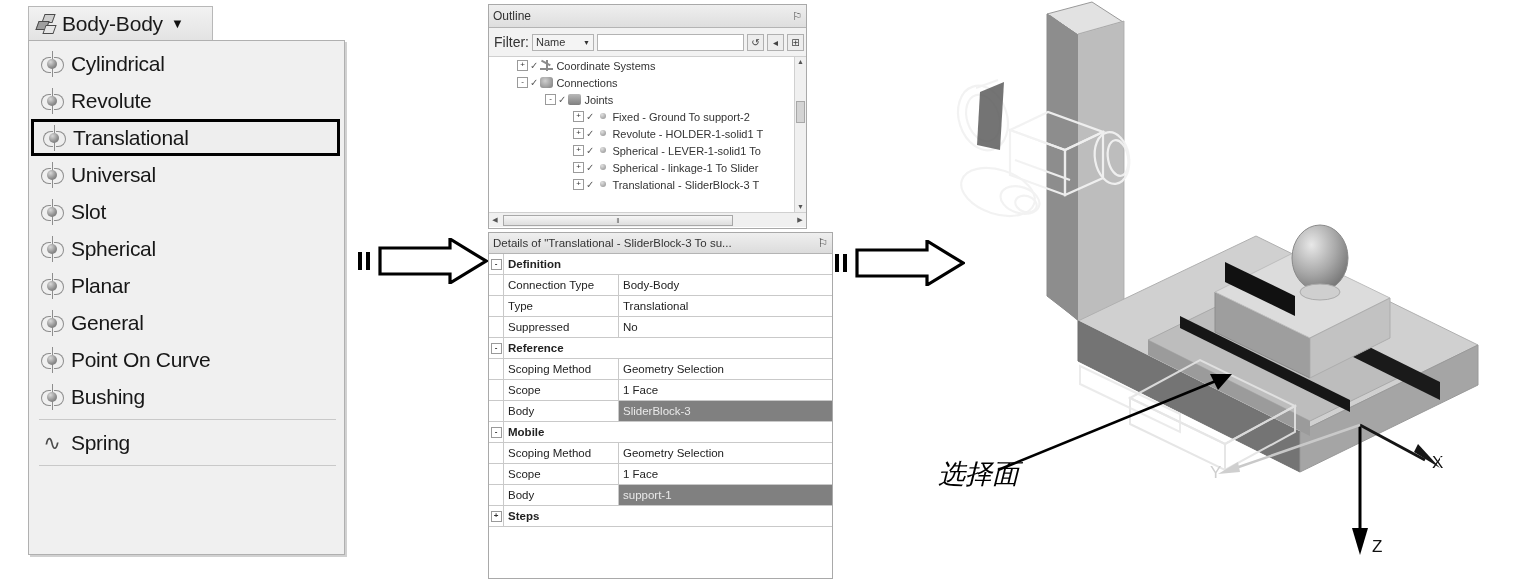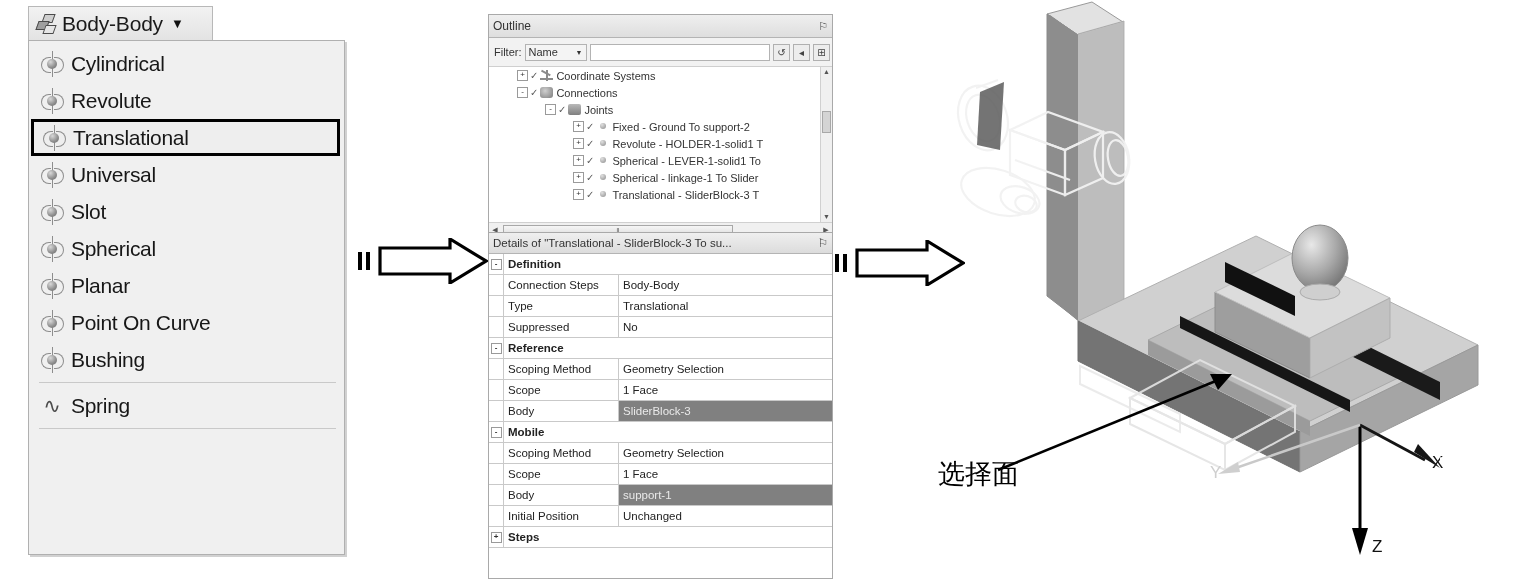--- a/index.html
+++ b/index.html
@@ -48,29 +48,29 @@
   .bmicon b.b{left:4px;top:15px;width:17px;height:5px;transform:skewX(-32deg);}
 
   
   .block-arrow{position:absolute;}
   .block-arrow .bars{position:absolute;left:0;top:50%;transform:translateY(-50%);
       display:flex;gap:4px;}
   .block-arrow .bars i{display:block;width:4px;height:18px;border:2px solid #000;box-sizing:border-box;background:#fff;}
   .block-arrow svg{position:absolute;left:20px;top:0;}
 
   
-  #outline-panel{position:absolute;left:488px;top:14px;width:345px;height:225px;
+  #outline-panel{position:absolute;left:488px;top:4px;width:319px;height:225px;
       border:1px solid #a9a9a9;background:#fff;box-sizing:border-box;}
   .ol-title{height:22px;background:linear-gradient(#efefef,#dedede);
       border-bottom:1px solid #b4b4b4;display:flex;align-items:center;
       padding:0 4px;font-size:12px;color:#333;justify-content:space-between;}
   .ol-title .pin{font-size:11px;color:#444;}
   .ol-filter{height:24px;display:flex;align-items:center;gap:3px;padding:2px 2px;
       background:#f2f2f2;border-bottom:1px solid #cfcfcf;}
-  .ol-filter .lbl{font-size:11px;color:#333;padding-left:3px;}
+  .ol-filter .lbl{font-size:14px;color:#333;padding-left:3px;}
   .ol-filter .combo{width:62px;height:17px;background:#f4f4f4;border:1px solid #b3b3b3;
       font-size:11px;color:#333;display:flex;align-items:center;padding-left:3px;box-sizing:border-box;
       justify-content:space-between;}
   .ol-filter .combo .cv{font-size:7px;padding-right:3px;color:#333;}
   .ol-filter .txtbox{flex:1;height:17px;background:#fff;border:1px solid #b3b3b3;box-sizing:border-box;}
   .ol-filter .tbtn{width:17px;height:17px;border:1px solid #b0b0b0;background:#ededed;
       display:flex;align-items:center;justify-content:center;font-size:10px;color:#444;box-sizing:border-box;}
   .ol-tree{position:relative;height:155px;background:#fff;overflow:hidden;font-size:11px;color:#333;}
   .tline{display:flex;align-items:center;height:17px;white-space:nowrap;}
   .tbox{width:9px;height:9px;border:1px solid #9a9a9a;background:#fff;font-size:8px;line-height:7px;
@@ -199,20 +199,29 @@
           </span>
       <span class="txt">Planar</span>
     </div>
     <div class="bb-item">
       <span class="jicon">
             <i class="stem"></i>
             <i class="arcL"></i>
             <i class="arcR"></i>
             <i class="ball"></i>
           </span>
+      <span class="txt">General</span>
+    </div>
+    <div class="bb-item">
+      <span class="jicon">
+            <i class="stem"></i>
+            <i class="arcL"></i>
+            <i class="arcR"></i>
+            <i class="ball"></i>
+          </span>
       <span class="txt">Point On Curve</span>
     </div>
     <div class="bb-item">
       <span class="jicon">
             <i class="stem"></i>
             <i class="arcL"></i>
             <i class="arcR"></i>
             <i class="ball"></i>
           </span>
       <span class="txt">Bushing</span>
@@ -360,21 +369,21 @@
   <div class="dt-table">
 
     <div class="dt-row section">
       <span class="exp">
           <span>-</span>
         </span>
       <span class="sname">Definition</span>
     </div>
     <div class="dt-row">
       <span class="exp"></span>
-      <span class="k">Connection Steps</span>
+      <span class="k">Connection Type</span>
       <span class="v">Body-Body</span>
     </div>
     <div class="dt-row">
       <span class="exp"></span>
       <span class="k">Type</span>
       <span class="v">Translational</span>
     </div>
     <div class="dt-row">
       <span class="exp"></span>
       <span class="k">Suppressed</span>
@@ -416,25 +425,20 @@
     </div>
     <div class="dt-row">
       <span class="exp"></span>
       <span class="k">Scope</span>
       <span class="v">1 Face</span>
     </div>
     <div class="dt-row">
       <span class="exp"></span>
       <span class="k">Body</span>
       <span class="v hl">support-1</span>
-    </div>
-    <div class="dt-row">
-      <span class="exp"></span>
-      <span class="k">Initial Position</span>
-      <span class="v">Unchanged</span>
     </div>
 
     <div class="dt-row section">
       <span class="exp">
           <span>+</span>
         </span>
       <span class="sname">Steps</span>
     </div>
 
   </div>
@@ -539,14 +543,14 @@
 
     <g stroke="#ffffff" stroke-width="3.5">
       <line x1="560" y1="459" x2="582" y2="459"></line>
       <line x1="571" y1="448" x2="571" y2="470"></line>
     </g>
 
     <line x1="118" y1="470" x2="348" y2="376" stroke="#000000" stroke-width="2.6"></line>
     <polygon points="352,374 330,374 338,390" fill="#000000"></polygon>
   </svg>
 
-  <span class="cn-label" style="left:58px;top:456px;">选择面</span>
+  <span class="cn-label" style="left:58px;top:456px;font-style:italic;">选择面</span>
 </div>
 
 </body></html>

